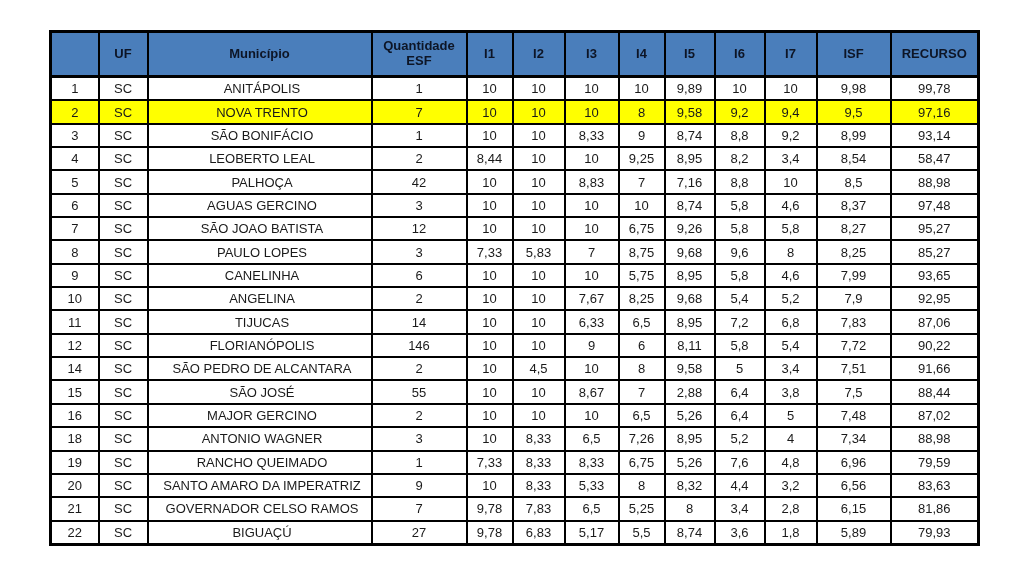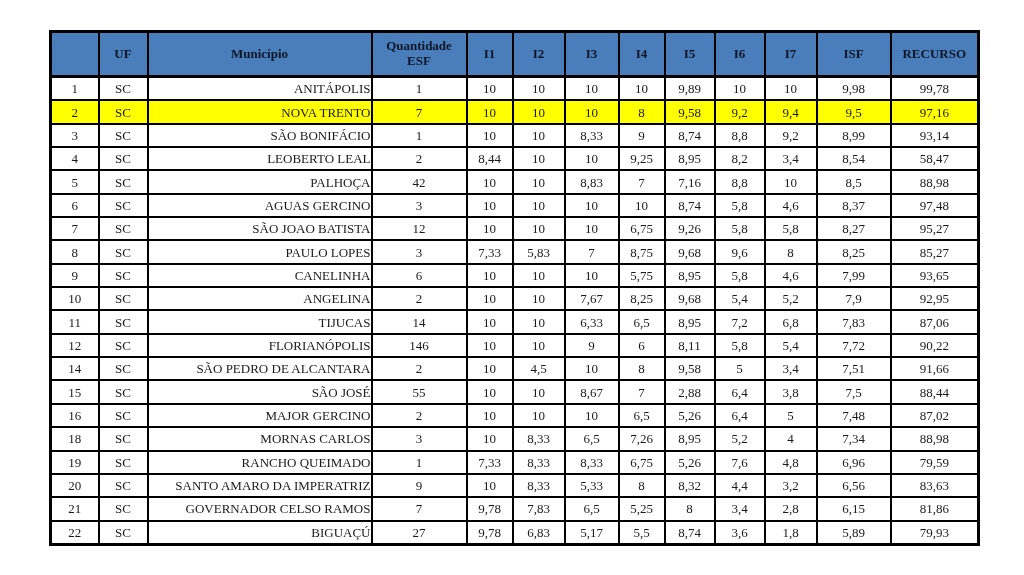--- a/index.html
+++ b/index.html
@@ -5,21 +5,21 @@
   html, body {
     margin: 0;
     padding: 0;
     background: #ffffff;
   }
   .page {
     position: relative;
     width: 1024px;
     height: 575px;
     background: var(--page-bg, #ffffff);
-    font-family: Liberation Serif, serif;
+    font-family: Liberation Sans, sans-serif;
     overflow: hidden;
   }
   table.isf-table {
     position: absolute;
     left: 49px;
     top: 30px;
     width: 928px;
     height: 516px;
     border-collapse: collapse;
     table-layout: fixed;
@@ -45,21 +45,21 @@
     padding: 1px 2px;
   }
   table.isf-table td {
     font-size: 13px;
     color: var(--cell-text, #1a1a1a);
     background: var(--row-bg, #ffffff);
     height: 21px;
     line-height: 1;
   }
   table.isf-table td.left {
-    text-align: right;
+    text-align: center;
     padding-left: 5px;
   }
   table.isf-table tr.highlighted td {
     background: var(--highlight-bg, #ffff00);
   }
   
   col.c-num { width: 48px; }
   col.c-uf { width: 49px; }
   col.c-municipio { width: 224px; }
   col.c-qtd { width: 95px; }
@@ -332,21 +332,21 @@
           <td>6,5</td>
           <td>5,26</td>
           <td>6,4</td>
           <td>5</td>
           <td>7,48</td>
           <td>87,02</td>
         </tr>
         <tr>
           <td>18</td>
           <td>SC</td>
-          <td class="left">MORNAS CARLOS</td>
+          <td class="left">ANTONIO WAGNER</td>
           <td>3</td>
           <td>10</td>
           <td>8,33</td>
           <td>6,5</td>
           <td>7,26</td>
           <td>8,95</td>
           <td>5,2</td>
           <td>4</td>
           <td>7,34</td>
           <td>88,98</td>

